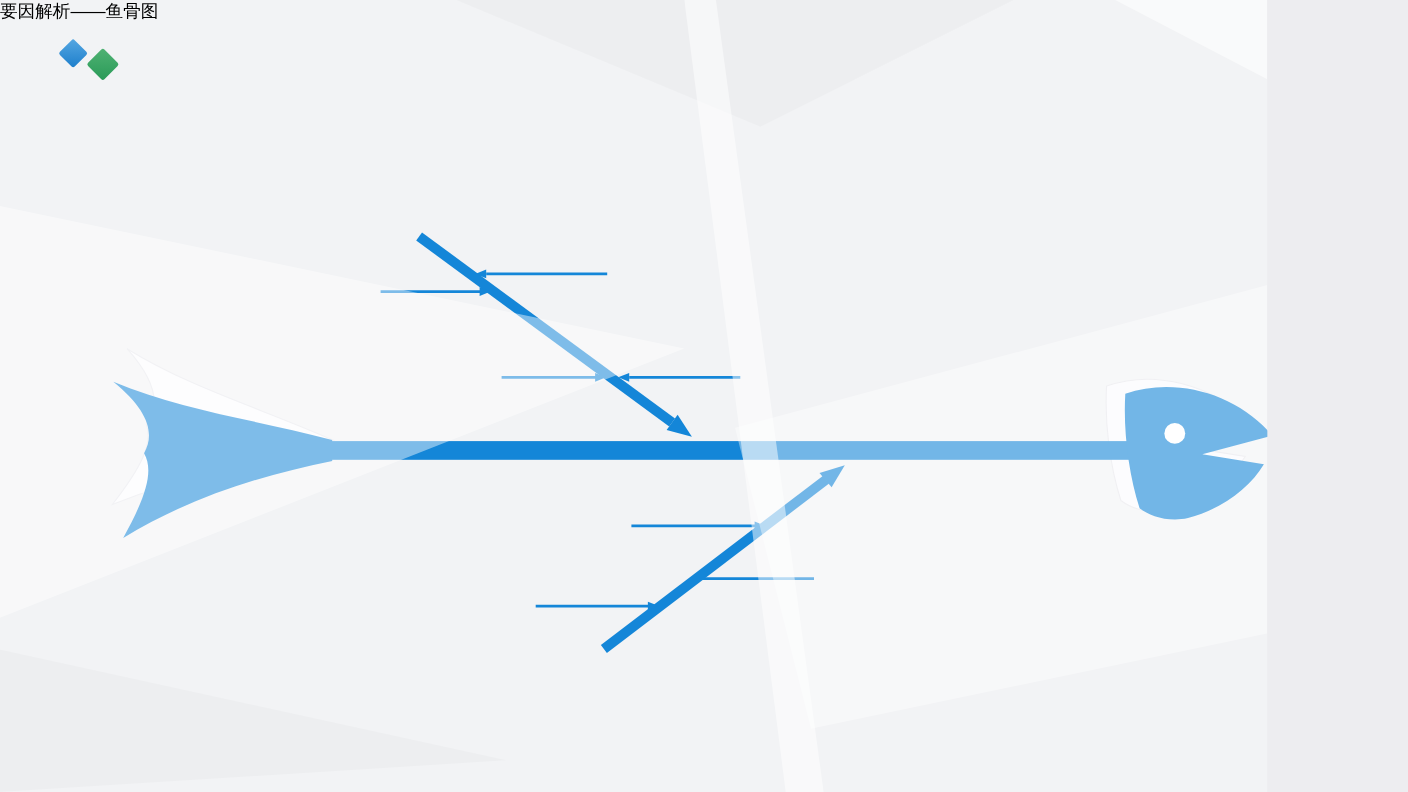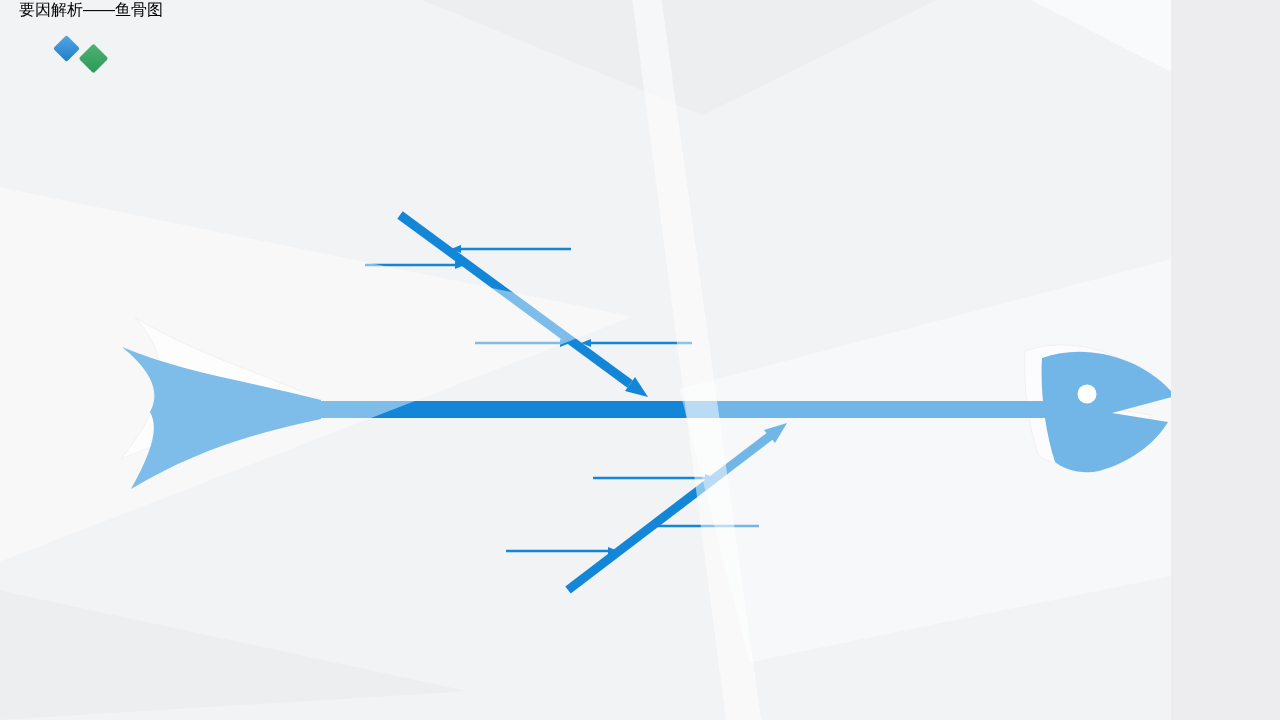--- a/index.html
+++ b/index.html
@@ -1,18 +1,18 @@
 <!DOCTYPE html>
 <html><head>
 <meta charset="utf-8">
 <style>
   html,body{margin:0;padding:0;}
   body{width:1280px;height:720px;overflow:hidden;background:#ededf0;
        font-family:"Liberation Sans","DejaVu Sans",sans-serif;}
-  .stage{position:relative;width:1152px;height:720px;background:#f2f3f5;overflow:hidden;padding-left:19px;}
+  .stage{position:relative;width:1152px;height:720px;background:#f2f3f5;overflow:hidden;}
 
   
   .facet{position:absolute;inset:0;pointer-events:none;}
   .f1{background:rgba(255,255,255,.55);clip-path:polygon(88% 0,100% 0,100% 10%);}
   .f2{background:rgba(255,255,255,.45);clip-path:polygon(0 26%,54% 44%,0 78%);}
   .f3{background:rgba(255,255,255,.40);clip-path:polygon(58% 54%,100% 36%,100% 80%,64% 92%);}
   .f4{background:rgba(0,0,0,.018);clip-path:polygon(36% 0,60% 16%,80% 0);}
   .f5{background:rgba(255,255,255,.5);clip-path:polygon(54% 0,56.5% 0,65% 100%,62% 100%);}
   .f6{background:rgba(0,0,0,.02);clip-path:polygon(0 82%,40% 96%,0 100%);}
 

